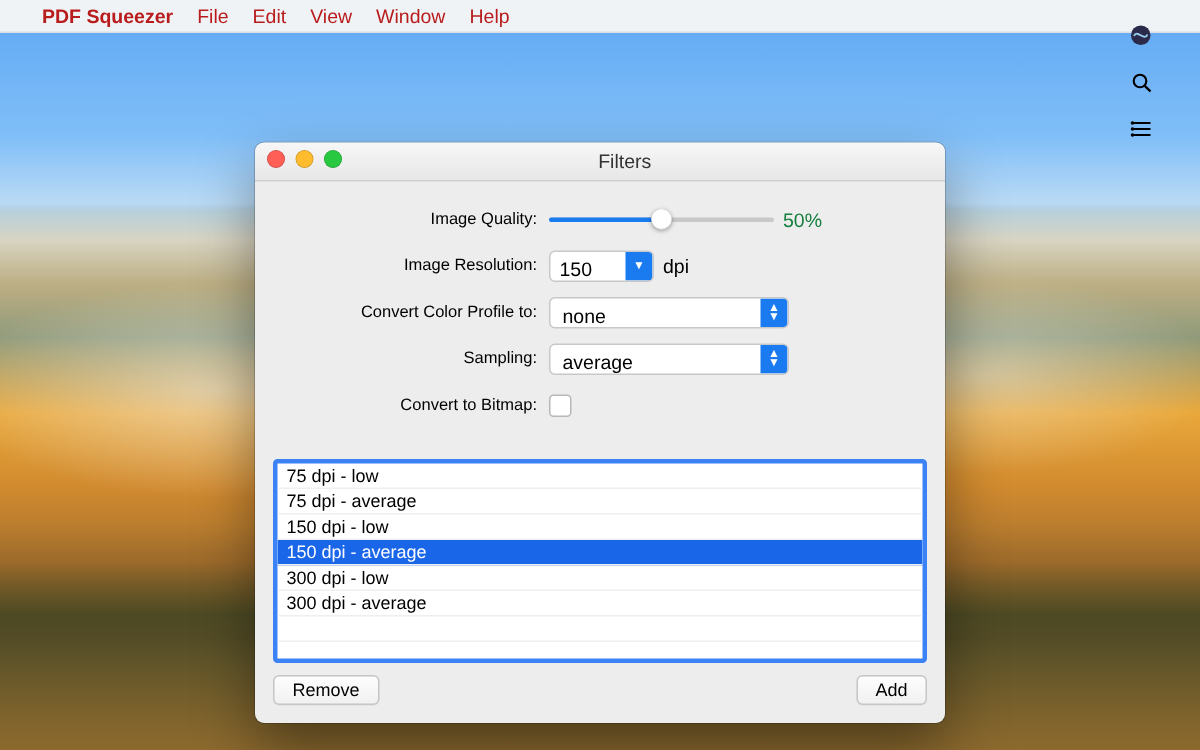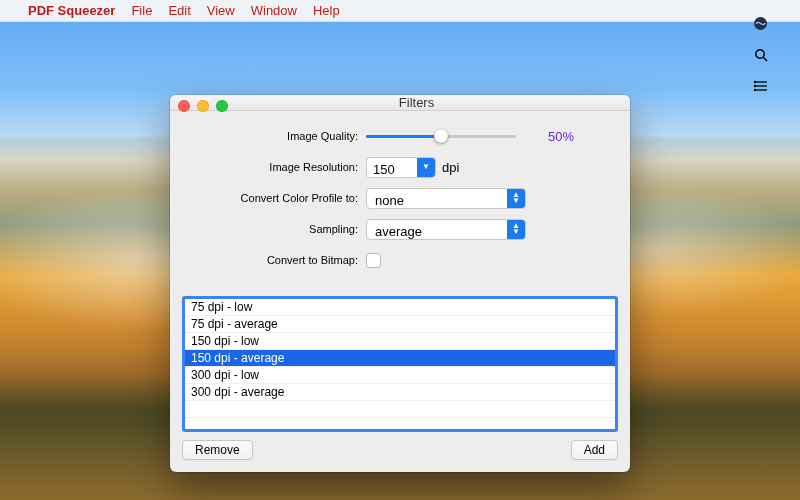--- a/index.html
+++ b/index.html
@@ -46,21 +46,21 @@
     .window {
       position: absolute;
       left: 170px; top: 95px;
       width: 460px;
       background: #ededed;
       border-radius: 6px;
       box-shadow: 0 18px 40px rgba(0,0,0,.4), 0 0 0 .5px rgba(0,0,0,.25);
       overflow: hidden;
     }
     .titlebar {
-      height: 16px;
+      height: 26px;
       background: linear-gradient(#f7f7f7,#e7e7e7);
       border-bottom: 1px solid #cfcfcf;
       display:flex; align-items:center;
       position:relative;
       padding-left:33px;
     }
     .traffic { position:absolute; left:8px; top:5px; display:flex; gap:7px; }
     .tl { width:12px; height:12px; border-radius:50%; }
     .tl.red { background:#ff5f57; box-shadow: inset 0 0 0 .5px rgba(0,0,0,.2); }
     .tl.yellow { background:#febc2e; box-shadow: inset 0 0 0 .5px rgba(0,0,0,.2);}
@@ -81,21 +81,21 @@
     }
     .slider .fill {
       position:absolute; top:7px; left:0; height:3px;
       background:#1a7bf1; border-radius:2px;
     }
     .slider .thumb {
       position:absolute; top:1px; width:14px; height:14px;
       background:#fff; border-radius:50%;
       box-shadow: 0 1px 3px rgba(0,0,0,.35), inset 0 0 0 .5px rgba(0,0,0,.15);
     }
-    .slider-value { color:#6d28d9;margin-left:26px; }
+    .slider-value { color:#15803d; }
 
     .combo, .select {
       height: 21px;
       background:#fff;
       border: .5px solid #c8c8c8;
       border-radius: 4px;
       display:flex; align-items:flex-end;
       overflow:hidden;
       font-size:13px;
     }

